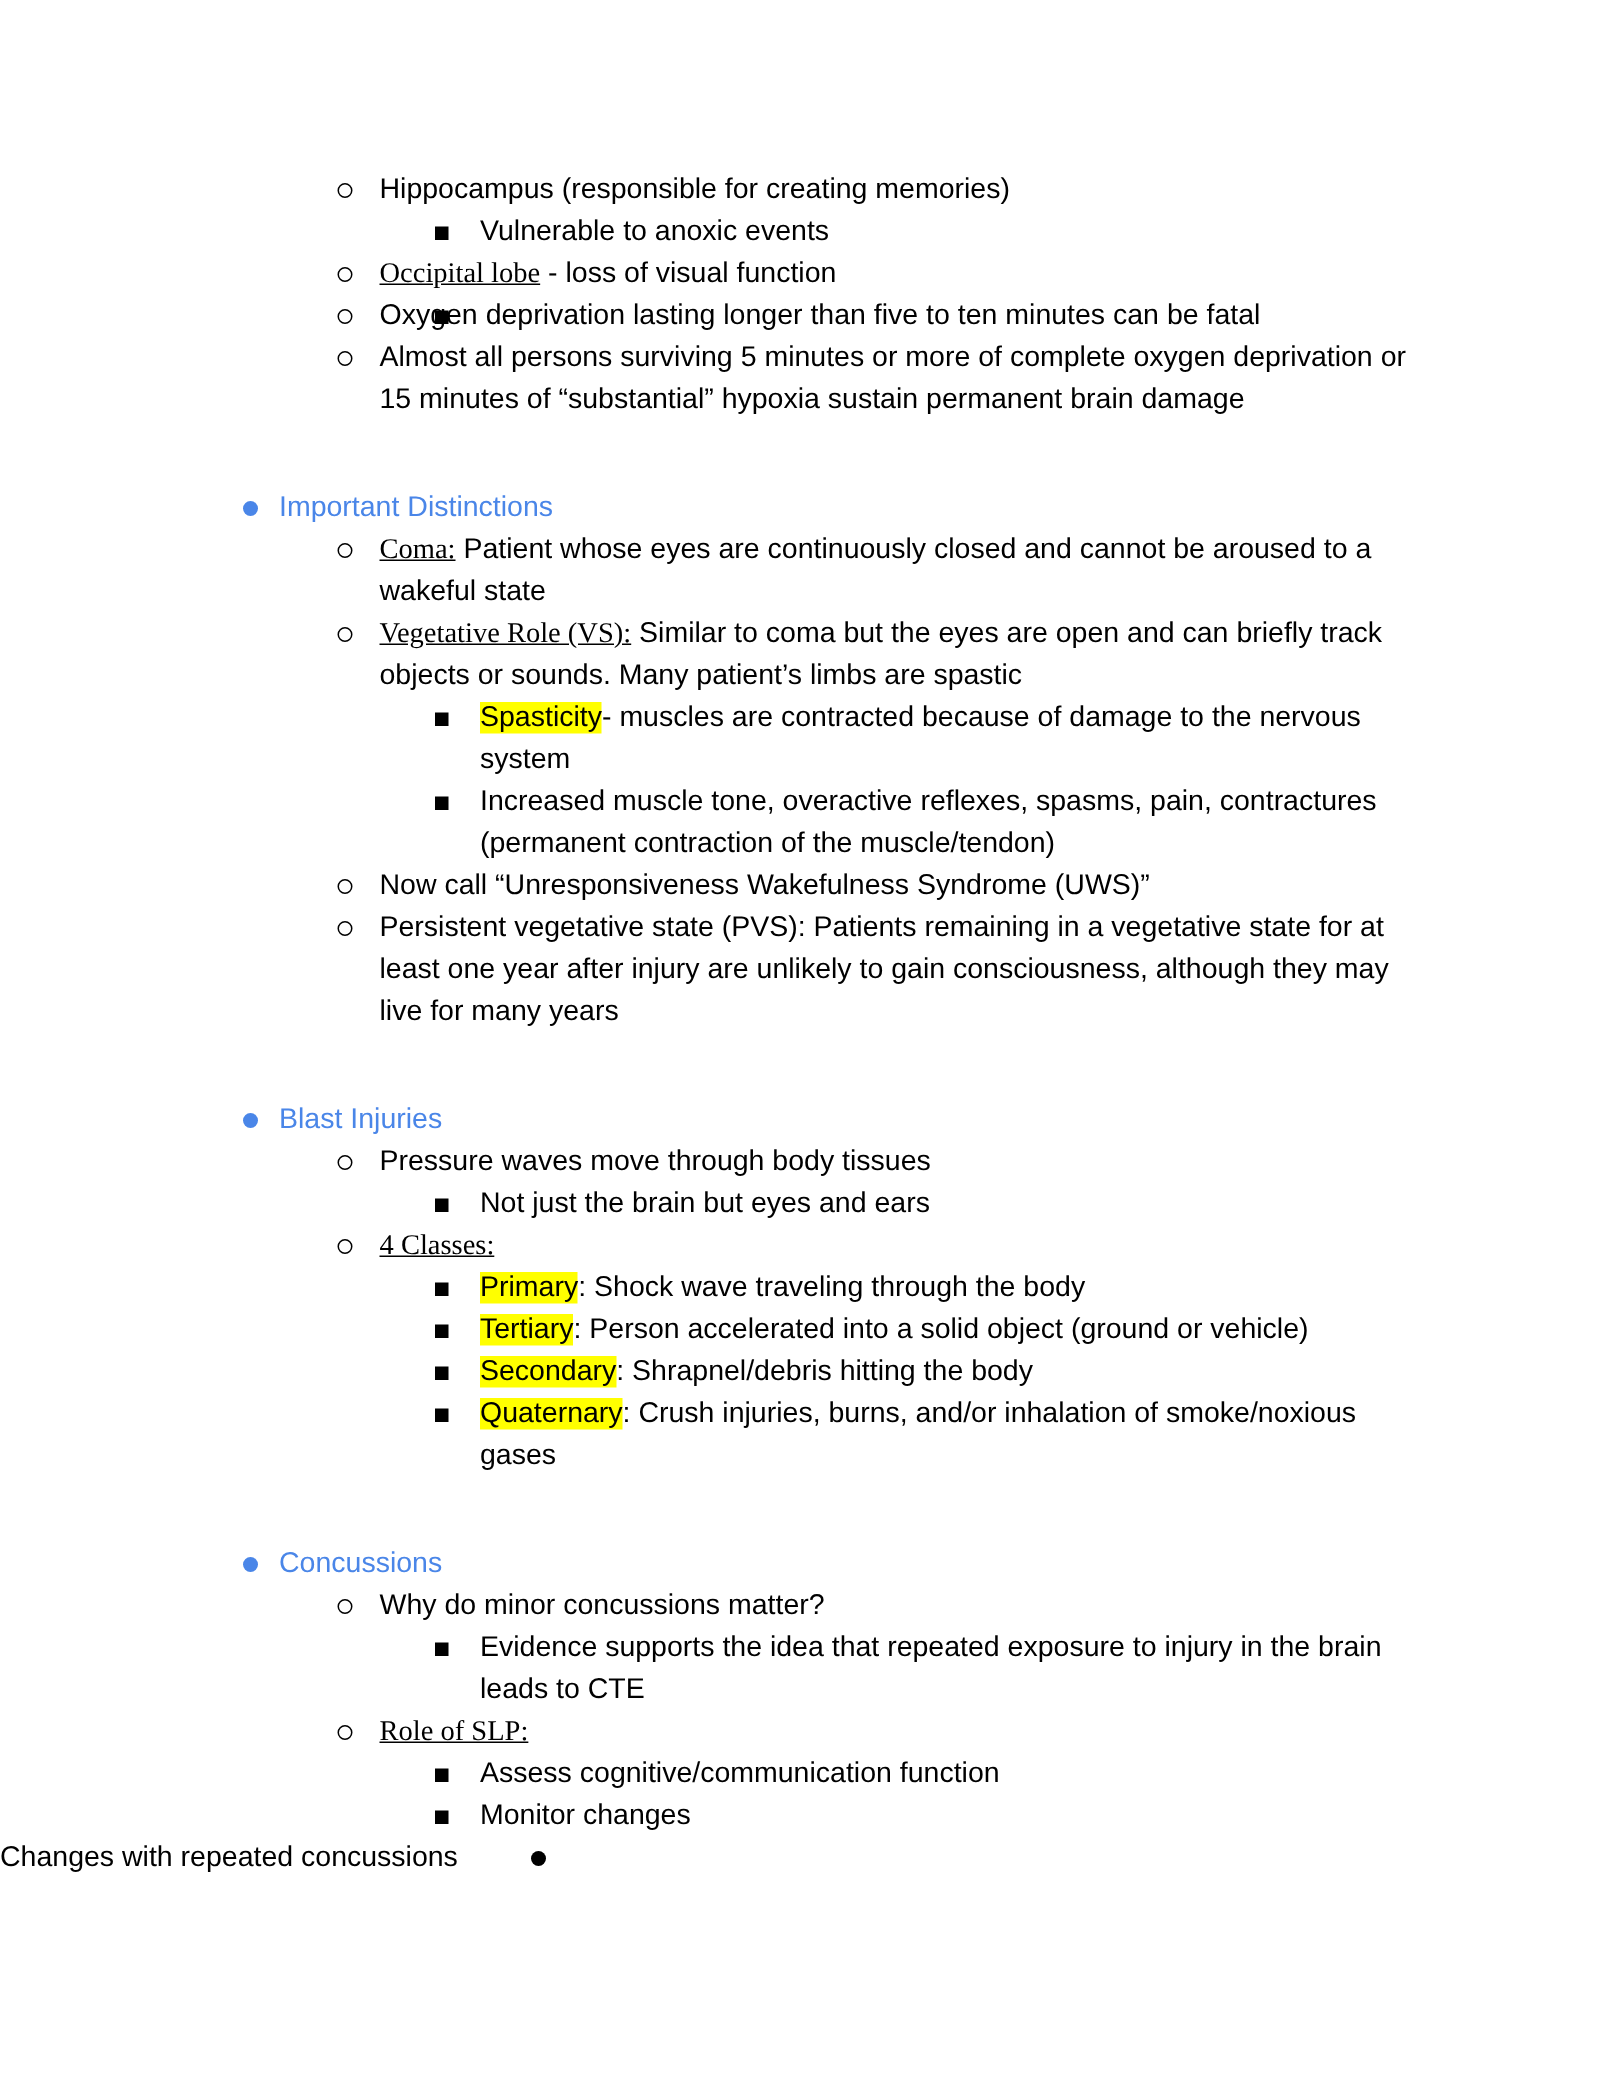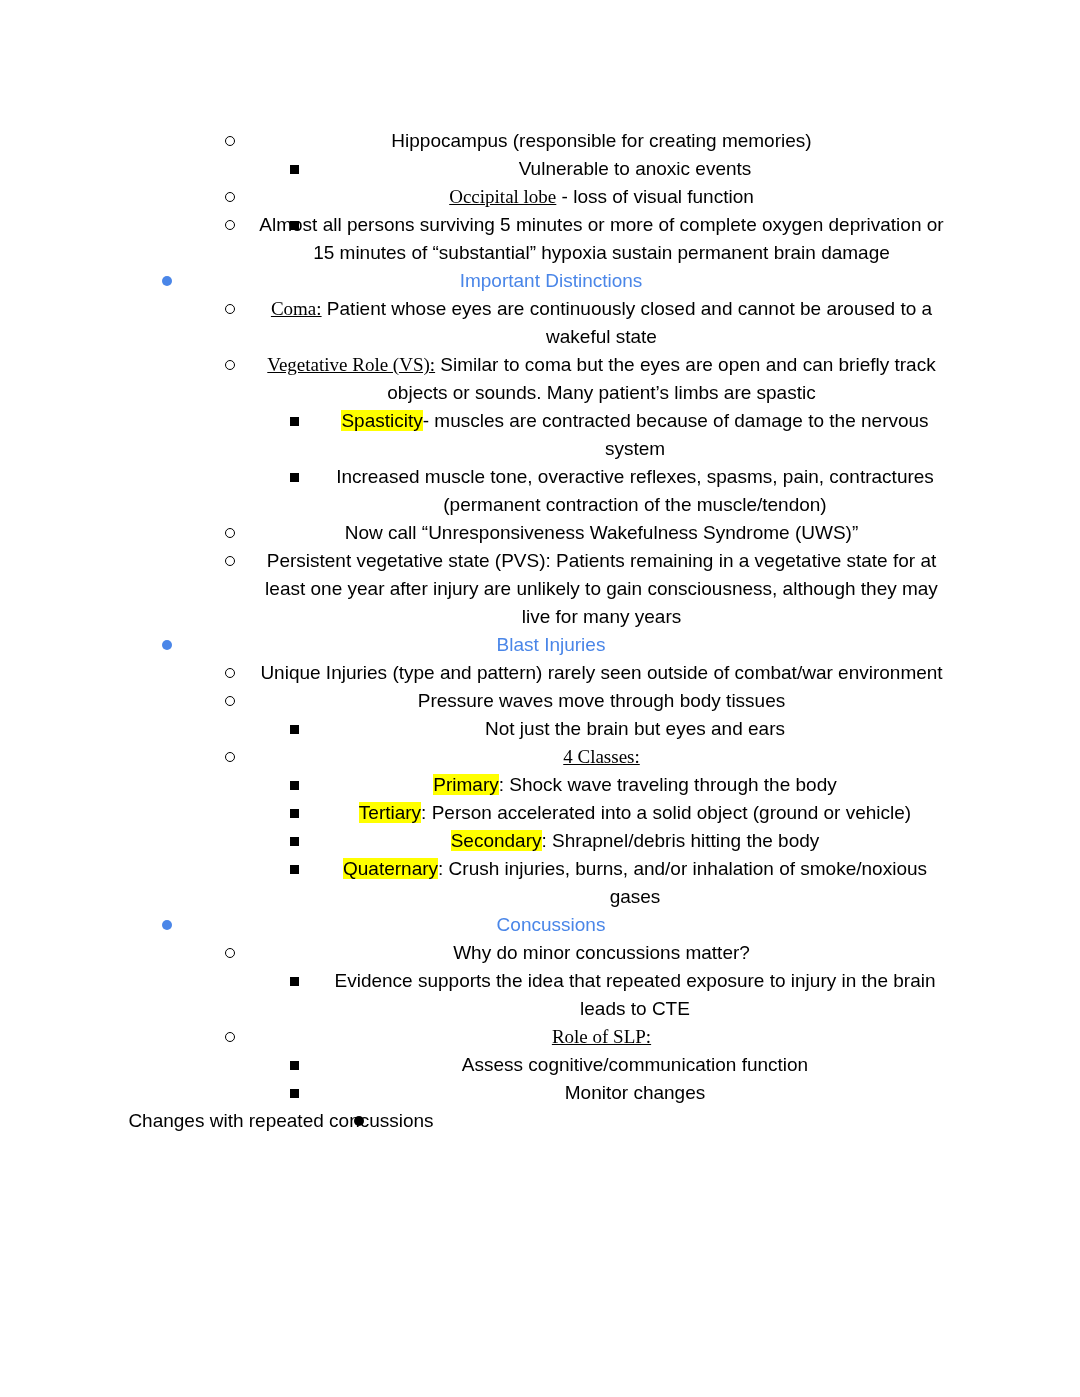--- a/index.html
+++ b/index.html
@@ -7,24 +7,24 @@
     position:relative;
     width:1080px;
     height:1397px;
     background:var(--bg,#ffffff);
     font-family:"Liberation Sans","DejaVu Sans",sans-serif;
     font-size:19px;
     line-height:28px;
     color:var(--text,#000000);
     overflow:hidden;
   }
-  .doc{position:absolute;left:0;top:127px;width:1048px;text-align:center;}
+  .doc{position:absolute;left:0;top:113px;width:1048px;}
   .li{position:relative;}
   .txt{margin:0;}
-  .lv1 .txt{margin-left:186px;max-width:730px;color:var(--accent,#4a86e8);}
+  .lv1 .txt{margin-left:186px;max-width:730px;color:var(--accent,#4a86e8);margin-top:44px;}
   .lv2 .txt{margin-left:253px;max-width:697px;}
   .lv3 .txt{margin-left:320px;max-width:630px;}
   .lv4 .txt{max-width:562px;}
   .blt{position:absolute;width:10px;height:10px;top:9px;}
   .lv1 .blt{left:162px;}
   .lv2 .blt{left:225px;}
   .lv3 .blt{left:290px;width:9px;height:9px;top:10px;}
   .lv4 .blt{left:354px;}
   .disc{border-radius:50%;background:#000;}
   .disc.blue{background:var(--accent,#4a86e8);}
@@ -51,20 +51,24 @@
 
     <div class="li lv2">
       <span class="blt circle"></span>
       <p class="txt"><span class="ul">Occipital lobe</span><span> - loss of visual function</span></p>
     </div>
 
     <div class="li lv3">
       <span class="blt square"></span>
     </div>
 
+    <div class="li lv2">
+      <span class="blt circle"></span>
+      <p class="txt"><span>Oxygen deprivation lasting longer than five to ten minutes can be fatal</span></p>
+    </div>
 
     <div class="li lv2">
       <span class="blt circle"></span>
       <p class="txt"><span>Almost all persons surviving 5 minutes or more of complete oxygen deprivation or 15 minutes of “substantial” hypoxia sustain permanent brain damage</span></p>
     </div>
 
     <div class="li lv1">
       <span class="blt disc blue"></span>
       <p class="txt"><span>Important Distinctions</span></p>
     </div>
@@ -97,24 +101,20 @@
     <div class="li lv2">
       <span class="blt circle"></span>
       <p class="txt"><span>Persistent vegetative state (PVS): Patients remaining in a vegetative state for at least one year after injury are unlikely to gain consciousness, although they may live for many years</span></p>
     </div>
 
     <div class="li lv1">
       <span class="blt disc blue"></span>
       <p class="txt"><span>Blast Injuries</span></p>
     </div>
 
-    <div class="li lv2">
-      <span class="blt circle"></span>
-      <p class="txt"><span>Unique Injuries (type and pattern) rarely seen outside of combat/war environment</span></p>
-    </div>
 
     <div class="li lv2">
       <span class="blt circle"></span>
       <p class="txt"><span>Pressure waves move through body tissues</span></p>
     </div>
 
     <div class="li lv3">
       <span class="blt square"></span>
       <p class="txt"><span>Not just the brain but eyes and ears</span></p>
     </div>

